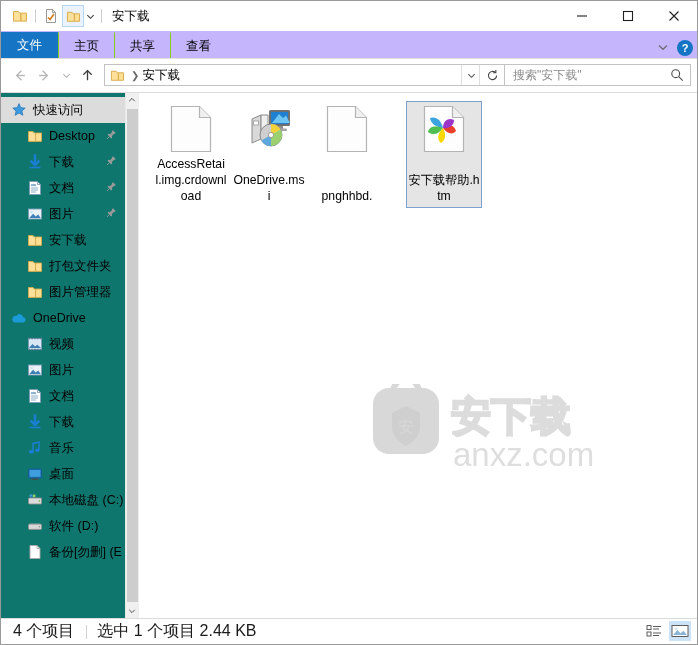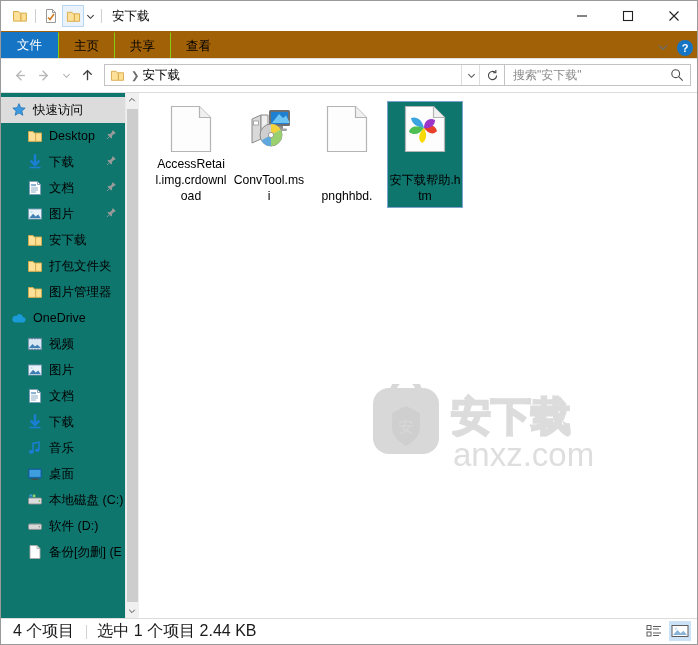--- a/index.html
+++ b/index.html
@@ -86,21 +86,21 @@
     display: flex;
     align-items: center;
     justify-content: center;
   }
 
   
   .ribbon {
     height: 27px;
     display: flex;
     align-items: flex-end;
-    background: #a16207;
+    background: #c4b5fd;
     border-bottom: 1px solid #dfdfdf;
     flex: none;
     position: relative;
   }
   .tab {
     height: 26px;
     line-height: 26px;
     padding: 0 15px;
     font-size: 12.5px;
     color: #000;
@@ -329,23 +329,24 @@
     width: 76px;
     margin-right: 2px;
     padding: 4px 2px 4px 2px;
     display: flex;
     flex-direction: column;
     align-items: center;
     box-sizing: border-box;
     justify-content: space-between;
   }
   .file-item.selected {
-    background: #0f766e;
+    background: #e5e5e5;
     border: 1px solid #7da2ce;
     padding: 3px 1px 3px 1px;
+    margin-left: 19px;
   }
   .file-icon {
     width: 48px;
     height: 48px;
     display: flex;
     align-items: center;
     justify-content: center;
     margin-bottom: 3px;
   }
   .file-label {
@@ -798,21 +799,21 @@
                 <path d="M7 13l9-4v24l-9 4z" fill="#d9d9d9" stroke="#8a8a8a" stroke-width="1"></path>
                 <path d="M16 9h7v24h-7z" fill="#efefef" stroke="#8a8a8a" stroke-width="1"></path>
                 <rect x="8.5" y="15" width="5" height="4" fill="#ffffff" stroke="#9a9a9a" stroke-width="0.8"></rect>
                 <circle cx="26" cy="29" r="11" fill="#cfcfcf" stroke="#8a8a8a" stroke-width="1"></circle>
                 <path d="M26 18a11 11 0 0 1 9.6 5.6l-9.6 5.4z" fill="#f2d23a"></path>
                 <path d="M35.6 23.6A11 11 0 0 1 26 40V29z" fill="#9ad16e"></path>
                 <path d="M26 40a11 11 0 0 1-9.6-5.6L26 29z" fill="#5fa8de"></path>
                 <circle cx="26" cy="29" r="2.6" fill="#ffffff" stroke="#8a8a8a" stroke-width="0.8"></circle>
               </svg>
             </div>
-            <div class="file-label">ConvTool.msi</div>
+            <div class="file-label">OneDrive.msi</div>
           </div>
           <div class="file-item">
             <div class="file-icon">
               <svg width="44" height="48" viewBox="0 0 44 48">
                 <path d="M2.5 1.5h28l11 11v34h-39z" fill="#fdfdfd" stroke="#b4b4b4" stroke-width="1.2"></path>
                 <path d="M30.5 1.5v11h11" fill="#f0f0f0" stroke="#b4b4b4" stroke-width="1.2"></path>
               </svg>
             </div>
             <div class="file-label">pnghhbd.</div>
           </div>

